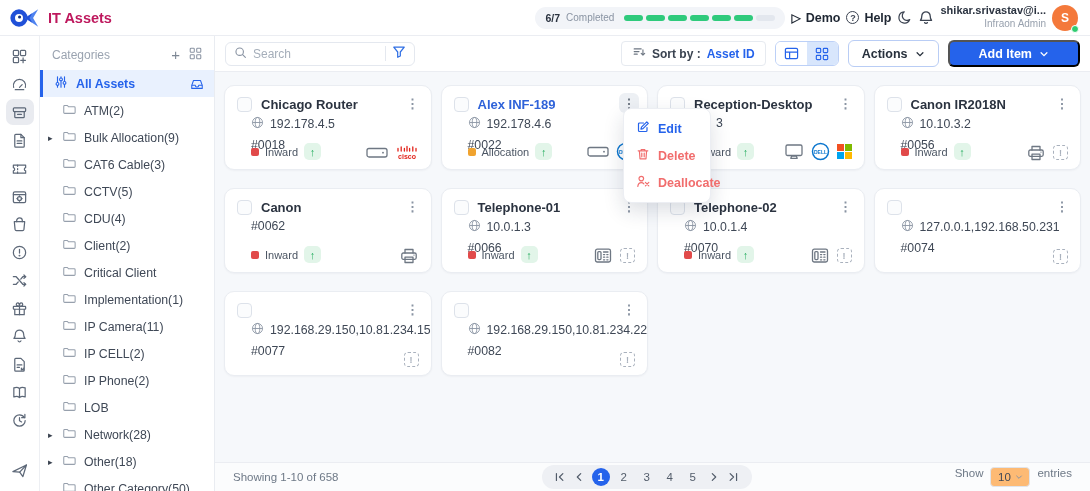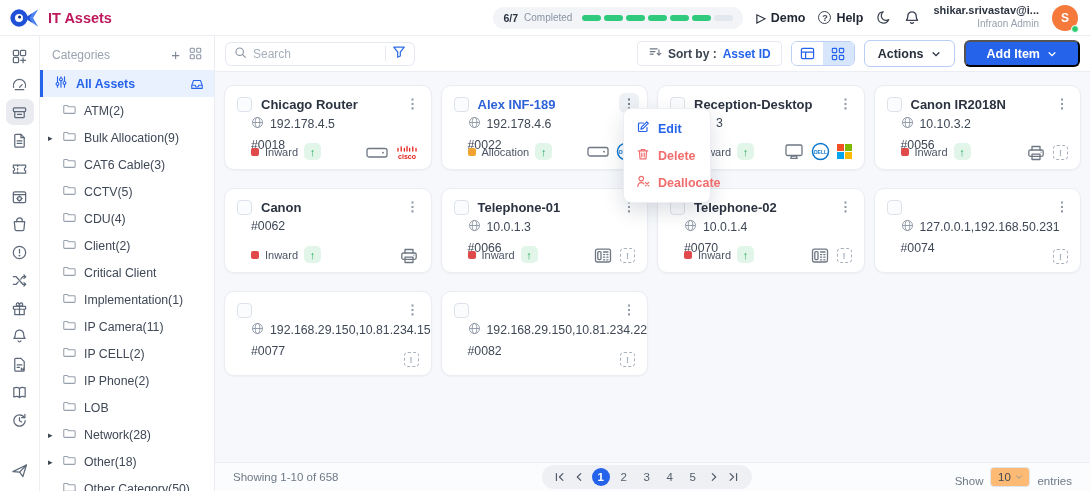--- a/index.html
+++ b/index.html
@@ -4,21 +4,21 @@
 <style>
   *{box-sizing:border-box;margin:0;padding:0}
   html,body{width:1090px;height:491px;overflow:hidden;background:#fff;
     font-family:"Liberation Sans",sans-serif;color:#2b3340}
   #app{width:1090px;height:491px;display:flex;flex-direction:column}
 
   
   #topbar{height:36px;display:flex;align-items:center;border-bottom:1px solid #ebedf2;background:#fff;padding-right:12px;flex:0 0 36px;position:relative;z-index:30}
   .logo-cell{width:48px;display:flex;align-items:center;justify-content:center}
   .app-title{font-size:14.5px;font-weight:700;color:#be185d}
-  .topbar-right{margin-left:auto;display:flex;align-items:center;gap:13px}
+  .topbar-right{margin-left:auto;display:flex;align-items:center;gap:6px}
   .progress-pill{display:flex;align-items:center;gap:6px;background:#f2f4f8;border-radius:14px;padding:5px 10px}
   .pfrac{font-size:10.5px;font-weight:700;color:#2b3340}
   .plabel{font-size:10px;color:#8a94a3;margin-right:4px}
   .psegs{display:flex;gap:3px}
   .seg{width:19px;height:6px;border-radius:3px;background:#e3e7ee}
   .seg.on{background:#2fca7c}
   .hbtn{display:flex;align-items:center;gap:5px;font-size:12.5px;font-weight:700;color:#1f2733;cursor:pointer}
   .play-glyph{font-size:12px;color:#1f2733}
   .qcirc{width:13px;height:13px;border:1.4px solid #3c4452;border-radius:50%;display:flex;align-items:center;justify-content:center;font-size:9px;font-weight:700;color:#3c4452}
   .icon-btn{display:flex;align-items:center;justify-content:center;cursor:pointer}
@@ -52,21 +52,21 @@
   .searchbox input{border:0;outline:0;flex:1;font-size:12px;color:#333;min-width:0;font-family:inherit;background:transparent}
   .searchbox input::placeholder{color:#a5aeba}
   .vsep{width:1px;height:15px;background:#e4e8ef}
   .toolbar-right{margin-left:auto;display:flex;align-items:center;gap:9px}
   .sortbox{height:25px;border:1px solid #e6eaf0;border-radius:4px;display:flex;align-items:center;gap:6px;padding:0 10px;font-size:12px;color:#3a4350;font-weight:600;background:#fff;cursor:pointer}
   .sortval{color:#2563eb}
   .vtoggle{display:flex;border:1px solid #bcd0f7;border-radius:6px;overflow:hidden;height:25px}
   .vbtn{width:31px;display:flex;align-items:center;justify-content:center;background:#fff;cursor:pointer}
   .vbtn.sel{background:#d8e6fc}
   .btn-actions{height:27px;border:1px solid #b9cdf5;border-radius:6px;background:#fff;display:flex;align-items:center;gap:7px;padding:0 13px;font-size:12.5px;font-weight:700;color:#27303c;cursor:pointer}
-  .btn-add{height:27px;border-radius:6px;background:#2563eb;color:#fff;display:flex;align-items:center;gap:7px;padding:0 21px;font-size:12.5px;font-weight:700;cursor:pointer}
+  .btn-add{height:27px;border-radius:6px;background:#2563eb;color:#fff;display:flex;align-items:center;gap:7px;padding:0 29px;font-size:12.5px;font-weight:700;cursor:pointer}
 
   #grid{flex:1;display:grid;grid-template-columns:repeat(4,1fr);grid-auto-rows:85px;gap:18px 9px;padding:13px 9px;align-content:start;min-height:0}
   .card{position:relative;background:#fff;border:1px solid #eaedf2;border-radius:10px;box-shadow:0 1px 2px rgba(20,30,60,.04)}
   .cb{position:absolute;left:12px;top:11px;width:15px;height:15px;border:1.5px solid #dde2ea;border-radius:4px;background:#fbfcfd;cursor:pointer}
   .ctitle{position:absolute;left:36px;top:11px;font-size:13px;font-weight:600;color:#2b3340;white-space:nowrap;cursor:pointer}
   .ctitle.link{color:#2e62d9}
   .kebab{position:absolute;right:8px;top:7px;width:20px;height:20px;display:flex;align-items:center;justify-content:center;border-radius:6px;color:#8a94a3;font-size:13px;font-weight:700;cursor:pointer}
   .kebab.active{background:#edf0f4;color:#6b7480}
   .rows{position:absolute;left:26px;top:30px;display:flex;flex-direction:column;gap:6px}
   .iprow{display:flex;align-items:center;gap:6px;font-size:12.3px;color:#3f4856;white-space:nowrap}
@@ -85,21 +85,21 @@
   .mi{display:flex;align-items:center;gap:8px;padding:5px 12px;font-size:12.5px;font-weight:600;cursor:pointer}
   .mi.edit{color:#2563eb}
   .mi.danger{color:#f16d6d}
 
   
   #footerbar{height:29px;flex:0 0 29px;background:#fbfcfd;border-top:1px solid #ebedf2;display:flex;align-items:center;padding:0 18px;font-size:11.5px;color:#6e7987}
   .pager{margin:0 auto;display:flex;align-items:center;gap:5px;background:#eef0f4;border-radius:14px;padding:3px 10px}
   .pg{min-width:18px;height:18px;display:flex;align-items:center;justify-content:center;font-size:11.5px;color:#525c6a;border-radius:50%;cursor:pointer}
   .pg.on{background:#2563eb;color:#fff;font-weight:700}
   .pnav{width:15px;height:15px;display:flex;align-items:center;justify-content:center;cursor:pointer}
-  .show-entries{display:flex;align-items:flex-end;gap:7px}
+  .show-entries{display:flex;align-items:flex-start;gap:7px}
   .pagesize{width:40px;height:20px;border:1px solid #e0e4eb;border-radius:4px;background:#fdba74;display:flex;align-items:center;justify-content:center;gap:4px;font-size:11.5px;color:#3f4856;cursor:pointer}
 </style>
 </head>
 <body>
 
 <div id="app">
 
   <header id="topbar">
     <div class="logo-cell">
       <svg width="31" height="24" viewBox="0 0 34 26">

